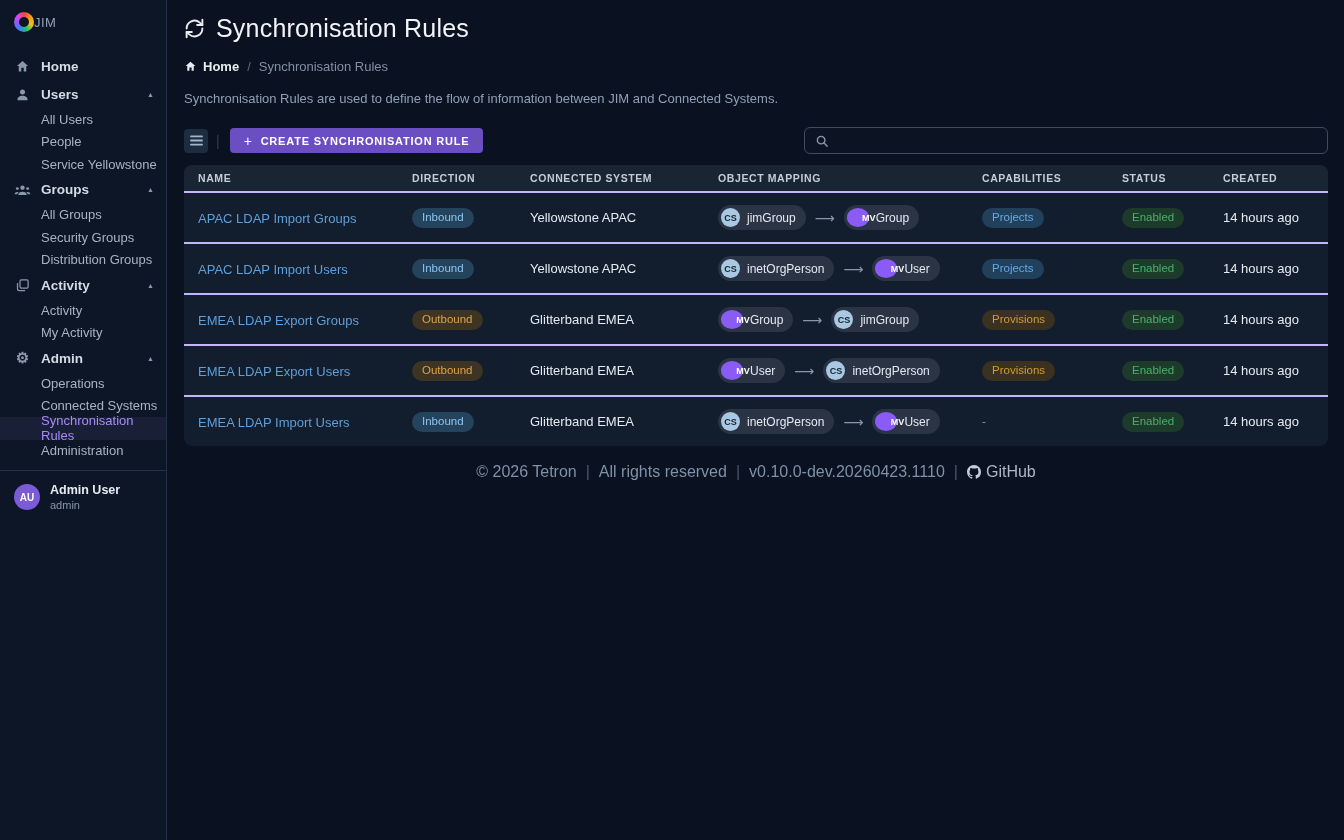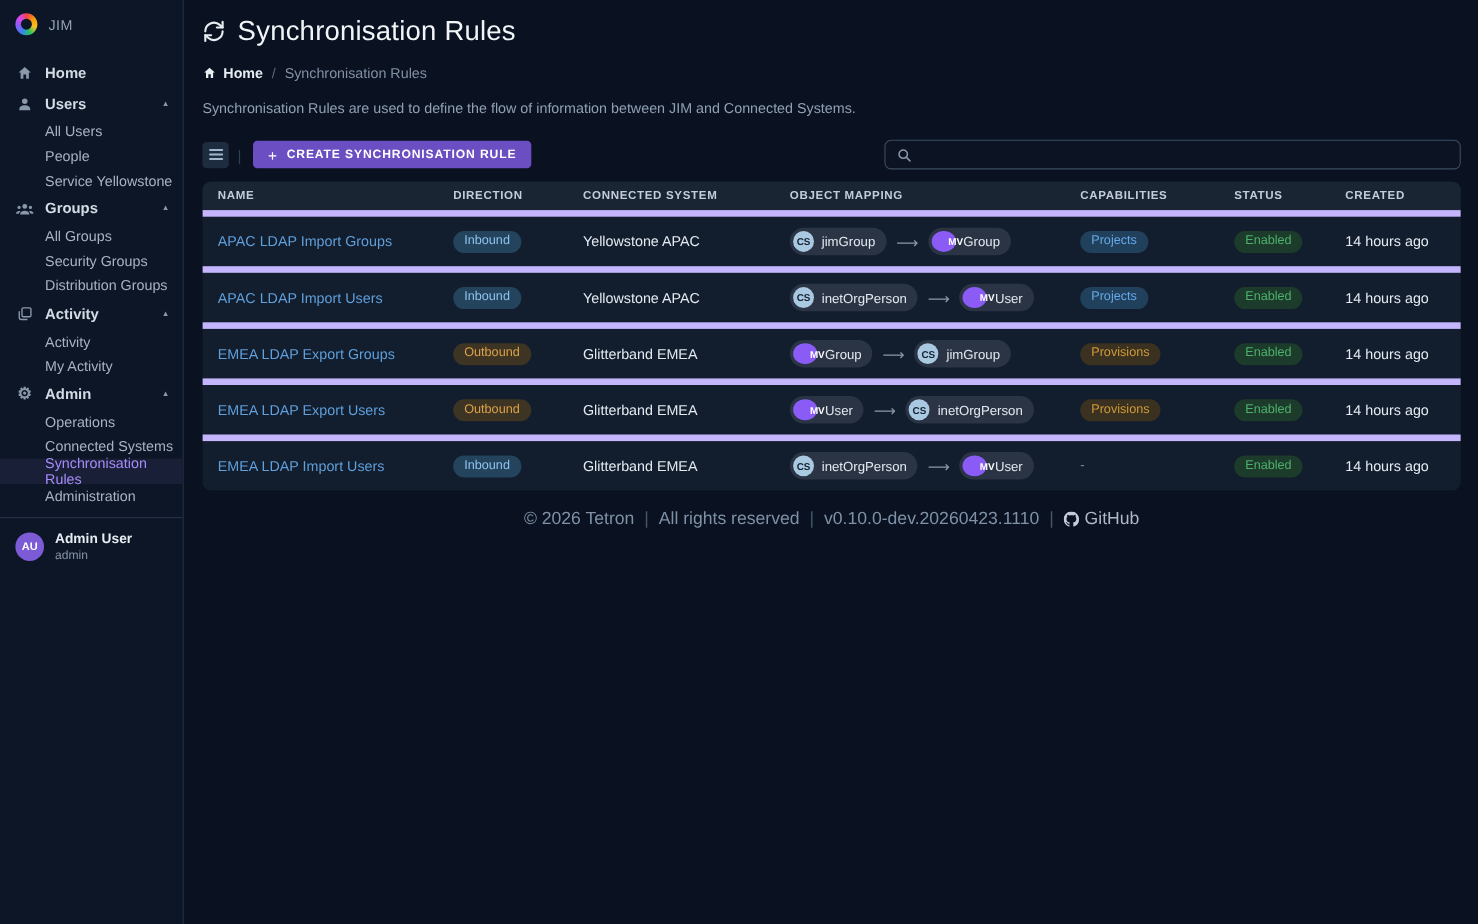--- a/index.html
+++ b/index.html
@@ -9,21 +9,21 @@
     font-family:"Liberation Sans", sans-serif;
     color:#dfe6ee;
     position:relative;
   }
   
   .sidebar {
     position:absolute; left:0; top:0; width:167px; height:840px;
     background:#0d1626; border-right:1px solid #223148;
     display:flex; flex-direction:column;
   }
-  .logo-row { display:flex; align-items:center; gap:10px; padding:12px 14px 10px 14px; }
+  .logo-row { display:flex; align-items:center; padding:12px 14px 10px 14px; }
   .logo-ring {
     width:20px; height:20px; border-radius:50%;
     background:conic-gradient(from 210deg,#3b82f6,#8b5cf6,#d946ef,#ef4444,#f59e0b,#fbbf24,#22c55e,#3b82f6);
     display:flex; align-items:center; justify-content:center;
   }
   .logo-hole { width:10px; height:10px; border-radius:50%; background:#0d1626; }
   .logo-text { font-size:13px; color:#93a1b3; letter-spacing:.5px; }
   .nav { margin-top:10px; }
   .nav-item {
     display:flex; align-items:center; gap:10px;
@@ -87,21 +87,21 @@
   .trow {
     display:grid;
     grid-template-columns:214px 118px 188px 264px 140px 101px 1fr;
     align-items:center; padding-left:14px;
   }
   .thead { background:#1a2534; height:26px; }
   .thead .th {
     font-size:10.5px; font-weight:700; letter-spacing:.6px;
     color:#c3cdd9; text-transform:uppercase;
   }
-  .tbody .trow { height:51px; border-top:6px solid #c4b5fd; }
+  .tbody .trow { height:51px; border-top:2px solid #c4b5fd; }
   .cell-name a { color:#5f9fda; font-size:13px; text-decoration:none; cursor:pointer; }
   .cell-system, .cell-created { font-size:13px; color:#e4eaf1; }
   .badge {
     display:inline-block; font-size:11.5px; padding:3px 10px 4px 10px;
     border-radius:11px; line-height:1.2;
   }
   .badge-inbound  { background:#24435c; color:#8fc3ef; }
   .badge-outbound { background:#3d3423; color:#dca349; }
   .badge-projects { background:#21405b; color:#64a9e8; }
   .badge-provisions { background:#3a3120; color:#d09b39; }

